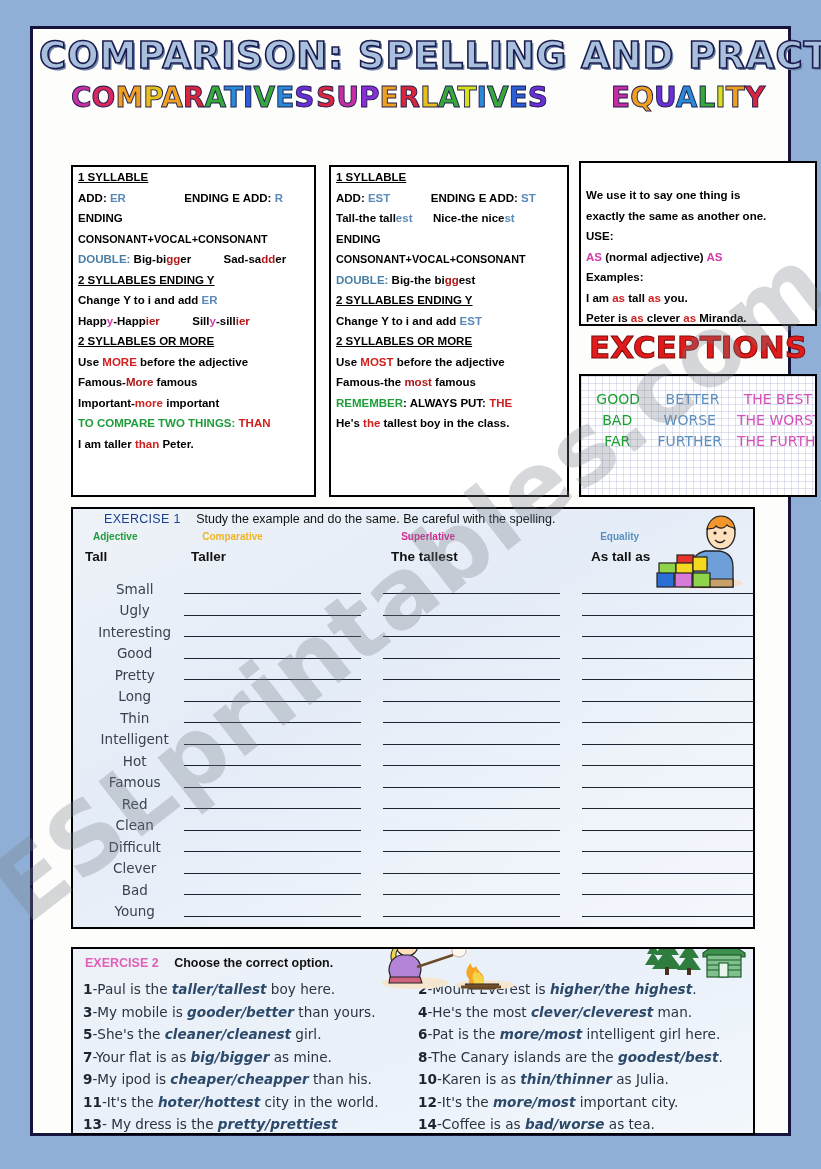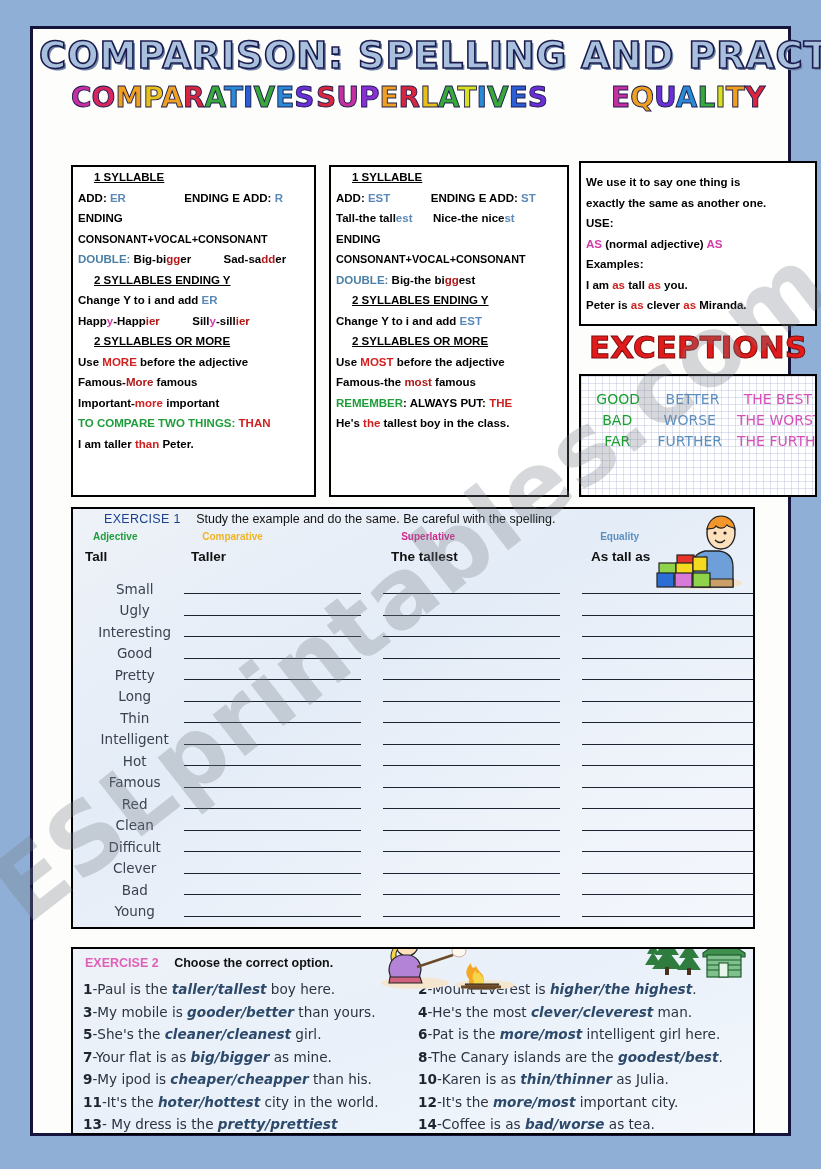--- a/index.html
+++ b/index.html
@@ -52,21 +52,21 @@
   }
   #box-comp{left:38px;top:136px;width:245px;height:332px;}
   #box-sup{left:296px;top:136px;width:240px;height:332px;}
   #box-eq{left:546px;top:132px;width:238px;height:165px;}
   .box .ln{
     font-size:11.5px;font-weight:700;color:#000;
     padding:0 5px;line-height:20.5px;white-space:nowrap;
     font-family:"Liberation Sans", sans-serif;
   }
   .box .ln.small{font-size:10.8px;}
-  .hdr{color:#1b2a9e;text-decoration:underline;font-size:12.5px;margin-left:16px;}
+  .hdr{color:#1b2a9e;text-decoration:underline;font-size:12.5px;}
   .blue{color:#5b89b8;}
   .teal{color:#4a7fa5;}
   .red{color:#d02020;}
   .darkred{color:#b01818;}
   .green{color:#1f9d3a;}
   .magenta{color:#d23ca8;}
   .gap60{display:inline-block;width:52px;}
   .gap30{display:inline-block;width:26px;}
   
   .exc-title{
@@ -266,21 +266,21 @@
       <span class="red">THE</span>
     </div>
     <div class="ln">
       <span>He's</span>
       <span class="red">the</span>
       <span>tallest boy in the class.</span>
     </div>
   </div>
 
   <div class="box" id="box-eq">
-    <div class="ln" style="padding-top:9px">We use it to say one thing is</div>
+    <div class="ln" style="padding-top:22px">We use it to say one thing is</div>
     <div class="ln">exactly the same as another one.</div>
     <div class="ln magenta">USE:</div>
     <div class="ln">
       <span class="magenta">AS</span>
       <span>(normal adjective)</span>
       <span class="magenta">AS</span>
     </div>
     <div class="ln">Examples:</div>
     <div class="ln">
       <span>I am</span>

